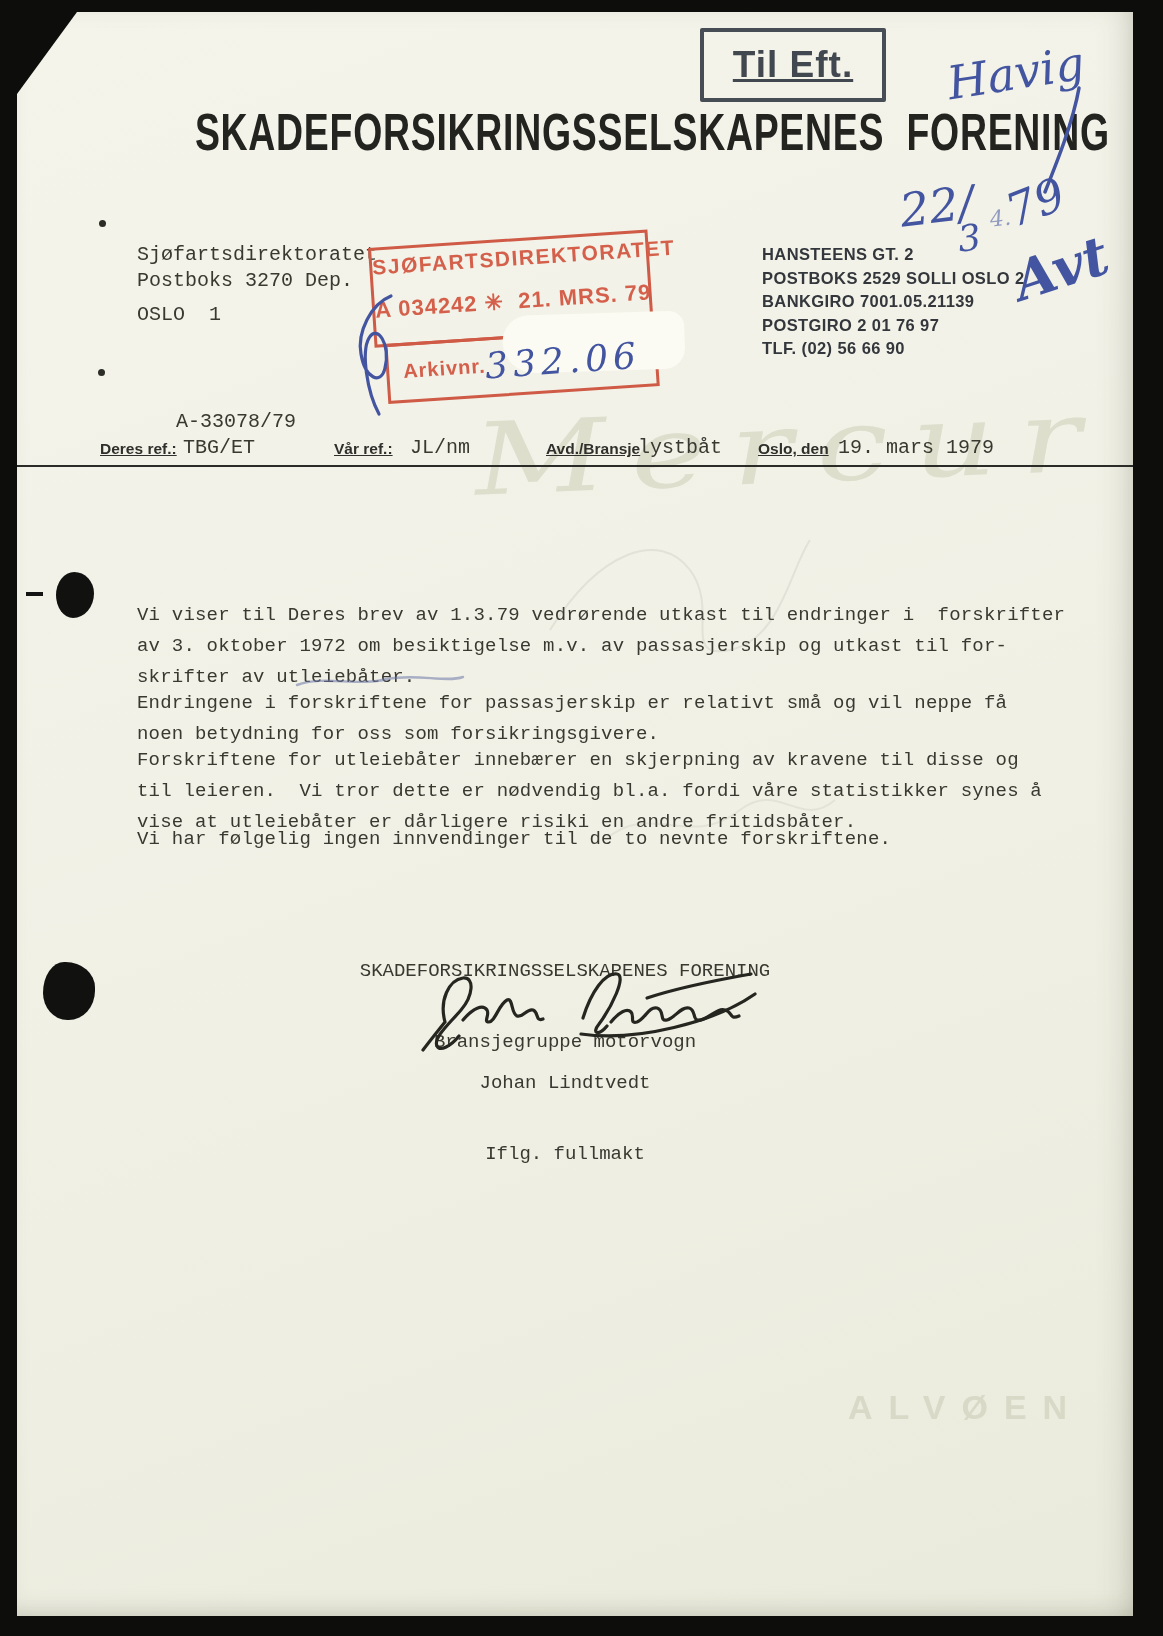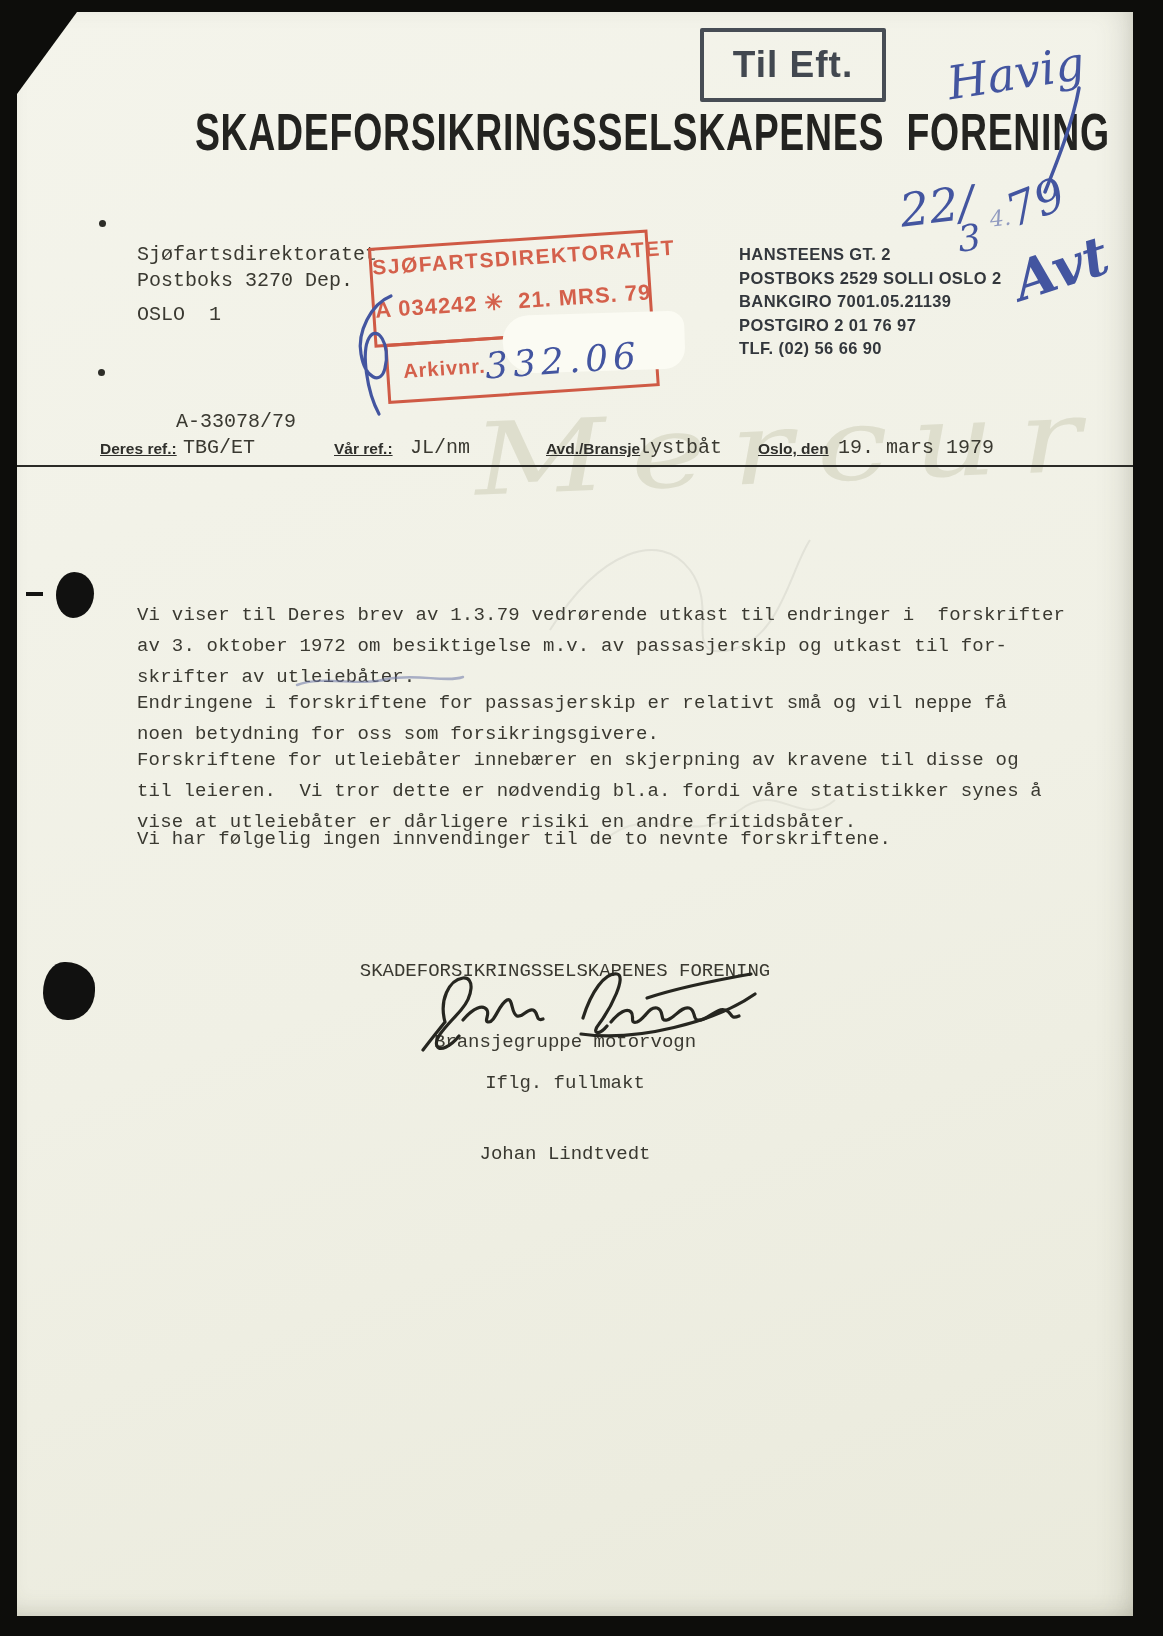--- a/index.html
+++ b/index.html
@@ -5,21 +5,21 @@
   html,body{margin:0;padding:0;background:#0d0d0b;}
   .stage{position:relative;width:1163px;height:1636px;background:#0d0d0b;overflow:hidden;
          font-family:"Liberation Sans",sans-serif;}
   .paper{position:absolute;left:17px;top:12px;width:1116px;height:1604px;
          background:linear-gradient(160deg,#f4f4eb 0%,#f0f0e5 55%,#eaeadc 100%);
          clip-path:polygon(0 82px,60px 0,100% 0,100% 100%,0 100%);
          box-shadow:inset -20px 0 34px -20px rgba(70,70,50,.28), inset 0 -16px 26px -16px rgba(70,70,50,.22);}
   
   .tileft{position:absolute;left:683px;top:16px;width:178px;height:66px;border:4px solid #474d55;
           border-radius:2px;display:flex;align-items:center;justify-content:center;}
-  .tileft span{font-weight:bold;font-size:37px;color:#424850;letter-spacing:1px;}
+  .tileft span{font-weight:bold;font-size:37px;color:#424850;letter-spacing:1px;text-decoration:underline;}
   .titlewrap{position:absolute;left:0;top:90px;width:100%;text-align:center;}
   .title{display:inline-block;transform:scaleX(.72);transform-origin:center;
          font-weight:bold;font-size:52px;letter-spacing:1px;color:#232320;white-space:pre;}
   .abbr{position:absolute;left:0;top:146px;width:100%;text-align:center;
         font-size:26px;color:#2c2c28;}
   .abbr span{display:inline-block;transform:scaleX(.85);}
   
   .hand{font-family:"DejaVu Serif",serif;font-style:italic;color:#4355a0;}
   .hw-name{position:absolute;left:930px;top:34px;font-size:46px;transform:rotate(-9deg);}
   .hw-date{position:absolute;left:886px;top:156px;width:190px;height:120px;transform:rotate(-7deg);}
@@ -27,21 +27,21 @@
   .hw-date .den{position:absolute;left:54px;top:46px;font-size:36px;}
   .hw-date .mark{position:absolute;left:88px;top:38px;font-size:22px;opacity:.55;}
   .hw-date .year{position:absolute;left:106px;top:12px;font-size:46px;transform:rotate(-14deg);}
   .hw-initials{position:absolute;left:996px;top:224px;font-size:54px;font-weight:bold;transform:rotate(-18deg);}
   .hw-arkiv{position:absolute;left:468px;top:328px;font-size:36px;letter-spacing:5px;transform:rotate(-4deg);}
   
   .mono{font-family:"Liberation Mono",monospace;color:#3a3931;}
   .recipient{position:absolute;left:120px;top:230px;font-size:20px;line-height:26px;}
   .recipient div{white-space:pre;}
   .recipient .gap{margin-top:8px;}
-  .sender{position:absolute;left:722px;top:231px;font-size:16.5px;line-height:23.5px;
+  .sender{position:absolute;left:745px;top:231px;font-size:16.5px;line-height:23.5px;
           font-weight:bold;color:#33373c;letter-spacing:.4px;}
   .sender div{white-space:pre;}
   .dot{position:absolute;width:7px;height:7px;border-radius:50%;background:#2d2d28;}
   
   .stampgrp{position:absolute;left:351px;top:236px;width:320px;height:170px;
             transform:rotate(-3.8deg);transform-origin:0 0;color:#d4604b;}
   .stampbox{position:absolute;left:0;top:0;width:274px;height:94px;border:3px solid #cf5a45;}
   .stampbox .l1{position:absolute;left:0;top:5px;width:100%;text-align:center;
                 font-weight:bold;font-size:21px;letter-spacing:1.5px;}
   .stampbox .l2{position:absolute;left:0;top:47px;width:100%;text-align:center;
@@ -77,20 +77,21 @@
   .ghost{position:absolute;}
   svg{display:block;}
 </style>
 </head>
 <body>
 
 <div class="stage">
   <div class="paper">
 
     <div class="wm-script">Mercur</div>
+    <div class="wm-mill">ALVØEN</div>
 
     <div class="tileft">
       <span>Til Eft.</span>
     </div>
 
     <div class="titlewrap">
       <span class="title">SKADEFORSIKRINGSSELSKAPENES  FORENING</span>
     </div>
 
     <div class="hand hw-name">Havig</div>
@@ -195,18 +196,18 @@
           <path d="M48,56 C58,44 68,40 72,46 C75,51 68,58 74,58 C80,58 84,40 92,36 C98,33 96,50 102,52 C108,54 112,44 118,46 C124,48 120,58 128,55"></path>
           <path d="M168,54 C176,28 190,8 202,10 C212,12 196,44 184,60 C176,70 184,72 192,62"></path>
           <path d="M196,58 C204,48 212,44 216,48 C220,52 214,60 222,58 C230,55 234,42 242,44 C250,46 244,58 252,56 C260,54 266,42 274,44 C282,46 276,58 286,56 C296,53 302,44 310,46 C318,48 314,56 324,52"></path>
           <path d="M232,34 C262,24 302,16 336,10"></path>
           <path d="M166,70 C222,78 300,58 340,30"></path>
         </g>
       </svg>
     </span>
 
     <div class="signerblk mono">
+      <div>Johan Lindtvedt</div>
       <div>Iflg. fullmakt</div>
-      <div>Johan Lindtvedt</div>
     </div>
 
   </div>
 </div>
 
 </body></html>

